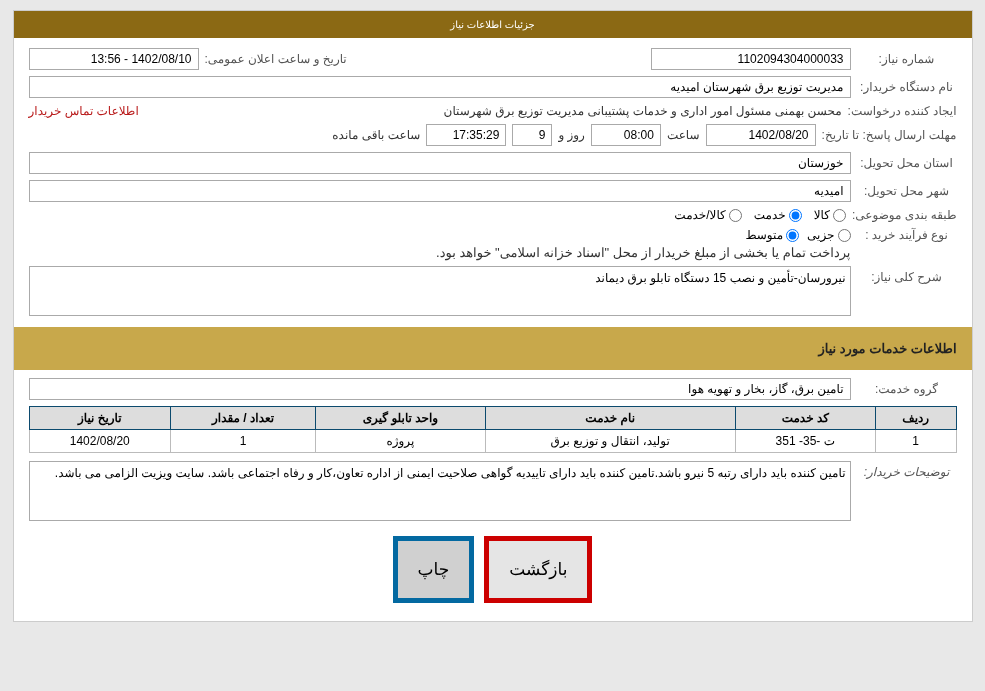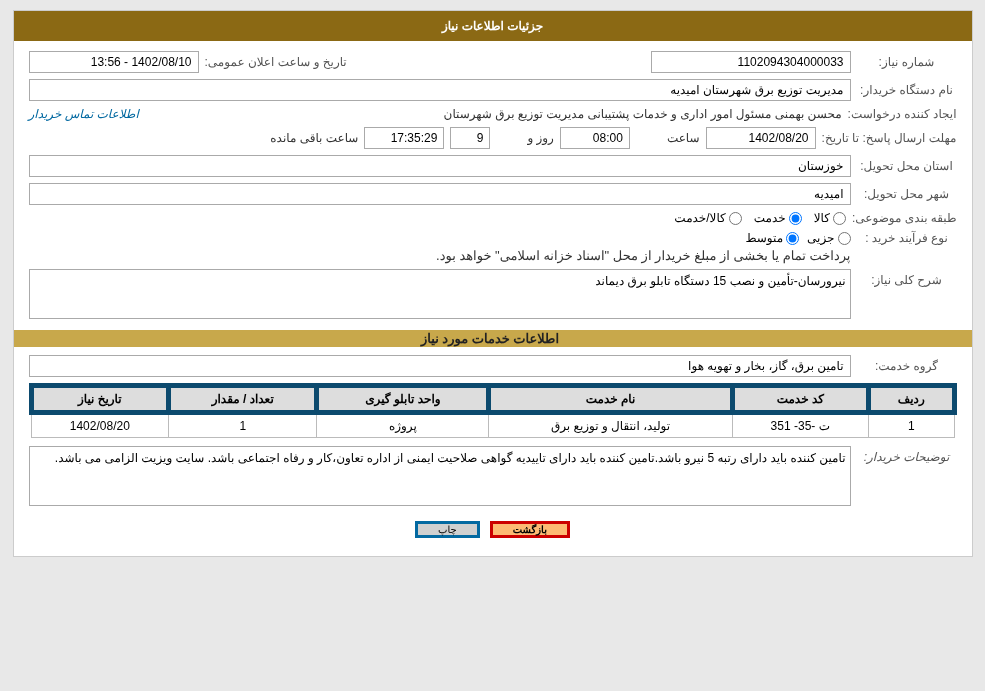--- a/index.html
+++ b/index.html
@@ -14,22 +14,22 @@
       background: #fff;
       border: 1px solid #ccc;
       max-width: 960px;
       margin: 0 auto;
     }
     .page-header {
       background: #8b6914;
       color: #fff;
       text-align: center;
       padding: 8px 10px;
-      font-size: 12px;
-      font-weight: bold;
+      font-size: 10px;
+      font-weight: normal;
     }
     .content {
       padding: 10px 15px;
     }
     .form-row {
       display: flex;
       align-items: center;
       margin-bottom: 6px;
       gap: 6px;
     }
@@ -50,32 +50,31 @@
     }
     .input-full {
       flex: 1;
     }
     .input-mid {
       width: 200px;
     }
     .section-header {
       background: #c8a84b;
       color: #222;
-      padding: 1px 10px;
+      padding: 14px 10px;
       font-size: 13px;
       font-weight: bold;
       margin: 8px -15px;
-      text-align: center;
+      text-align: right;
       padding-right: 15px;
     }
     .info-link {
-      color: #0369a1;
+      color: #b91c1c;
       text-decoration: none;
       cursor: pointer;
-      font-style: italic;
     }
     .radio-group {
       display: flex;
       gap: 12px;
       align-items: center;
     }
     .radio-item {
       display: flex;
       align-items: flex-end;
       gap: 3px;
@@ -90,57 +89,55 @@
       direction: rtl;
       padding: 4px;
     }
     .table-container {
       width: 100%;
       border-collapse: collapse;
       margin-top: 6px;
     }
     .table-container th {
       background: #ddd;
-      border: 5px solid #0c4a6e;
+      border: 1px solid #0c4a6e;
       padding: 4px 8px;
       text-align: center;
       font-size: 12px;
     }
     .table-container td {
       border: 1px solid #bbb;
       padding: 4px 8px;
       text-align: center;
       font-size: 12px;
     }
     .buttons-row {
       display: flex;
       justify-content: center;
       gap: 10px;
       margin-top: 12px;
       margin-bottom: 8px;
     }
     .btn {
-      padding: 0 20px;
-      font-size: 10px;
+      padding: 18px 20px;
+      font-size: 17px;
       font-family: Tahoma, Arial, sans-serif;
       cursor: pointer;
-      border: 3px solid #0369a1;
+      border: 5px solid #0369a1;
     }
     .btn-print {
       background: #d0d0d0;
     }
     .btn-back {
-      background: #fdba74;
+      background: #e5e5e5;
       border-color: #c00;
-      font-weight: bold;
     }
     .small-label {
       font-size: 12px;
       color: #333;
-      margin-left: 31px;
     }
     .full-row {
       display: flex;
       align-items: flex-start;
       margin-bottom: 6px;
       gap: 6px;
     }
     .textarea-wrapper {
       flex: 1;
     }

